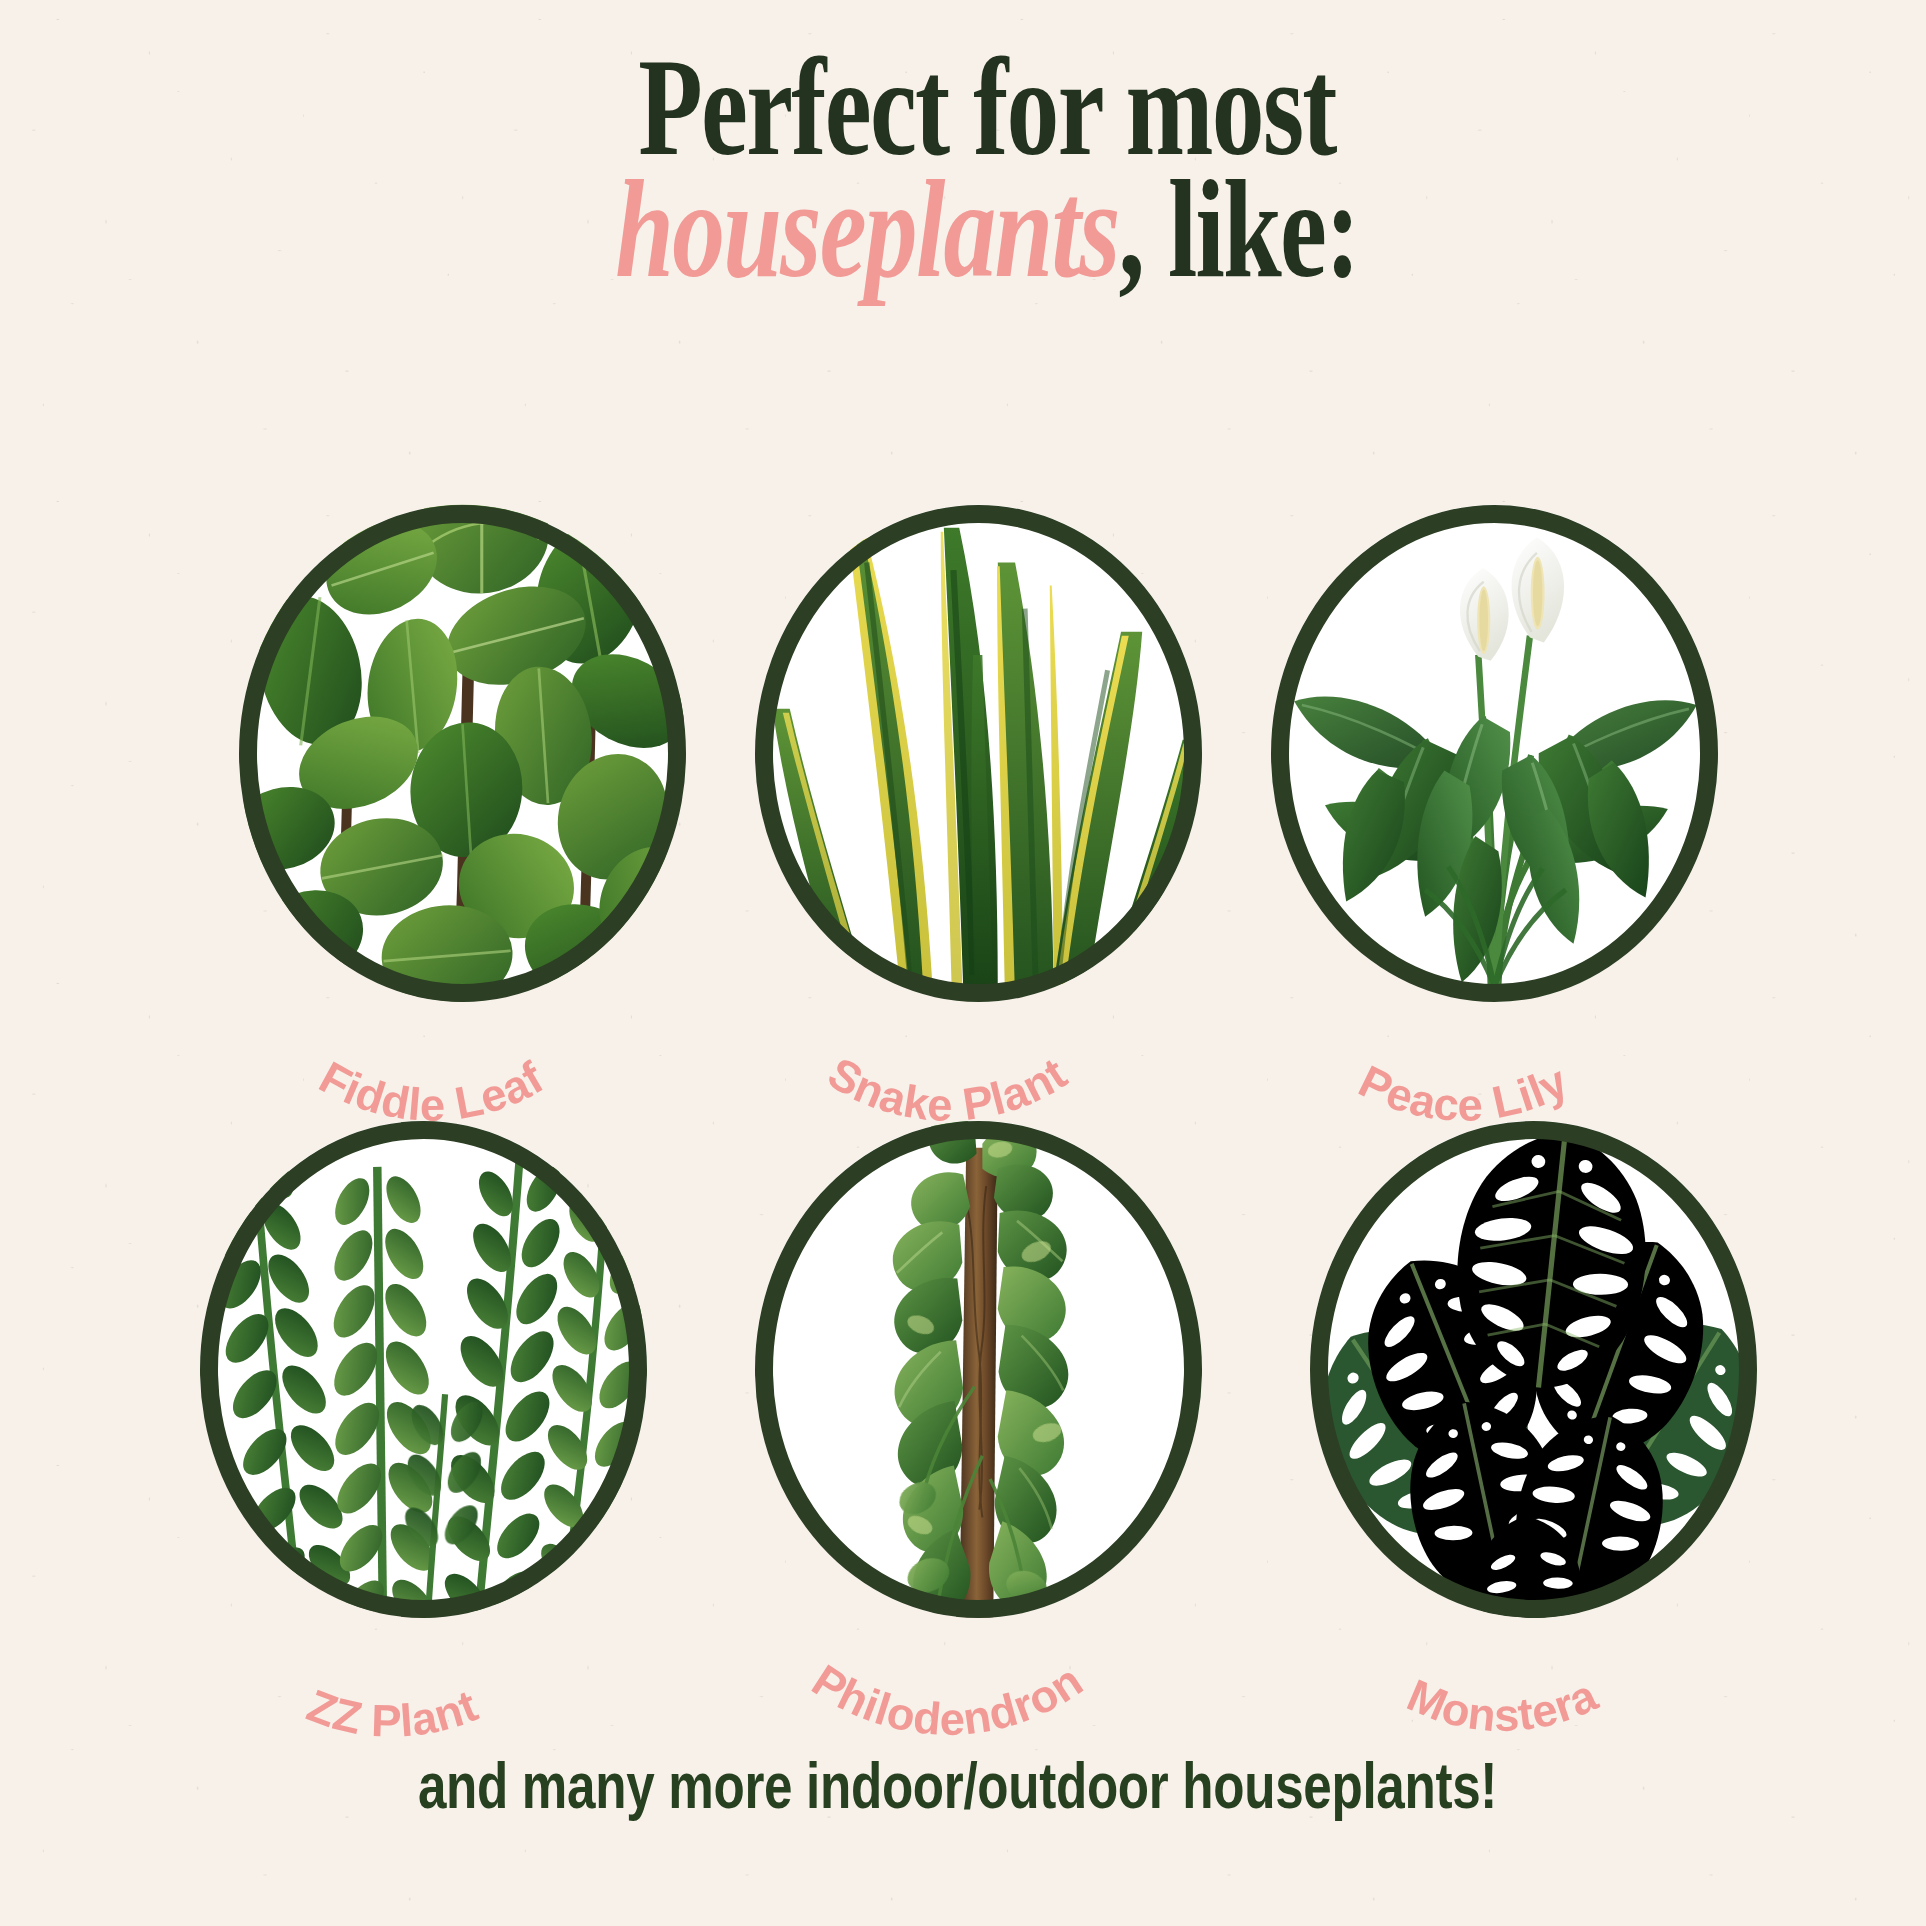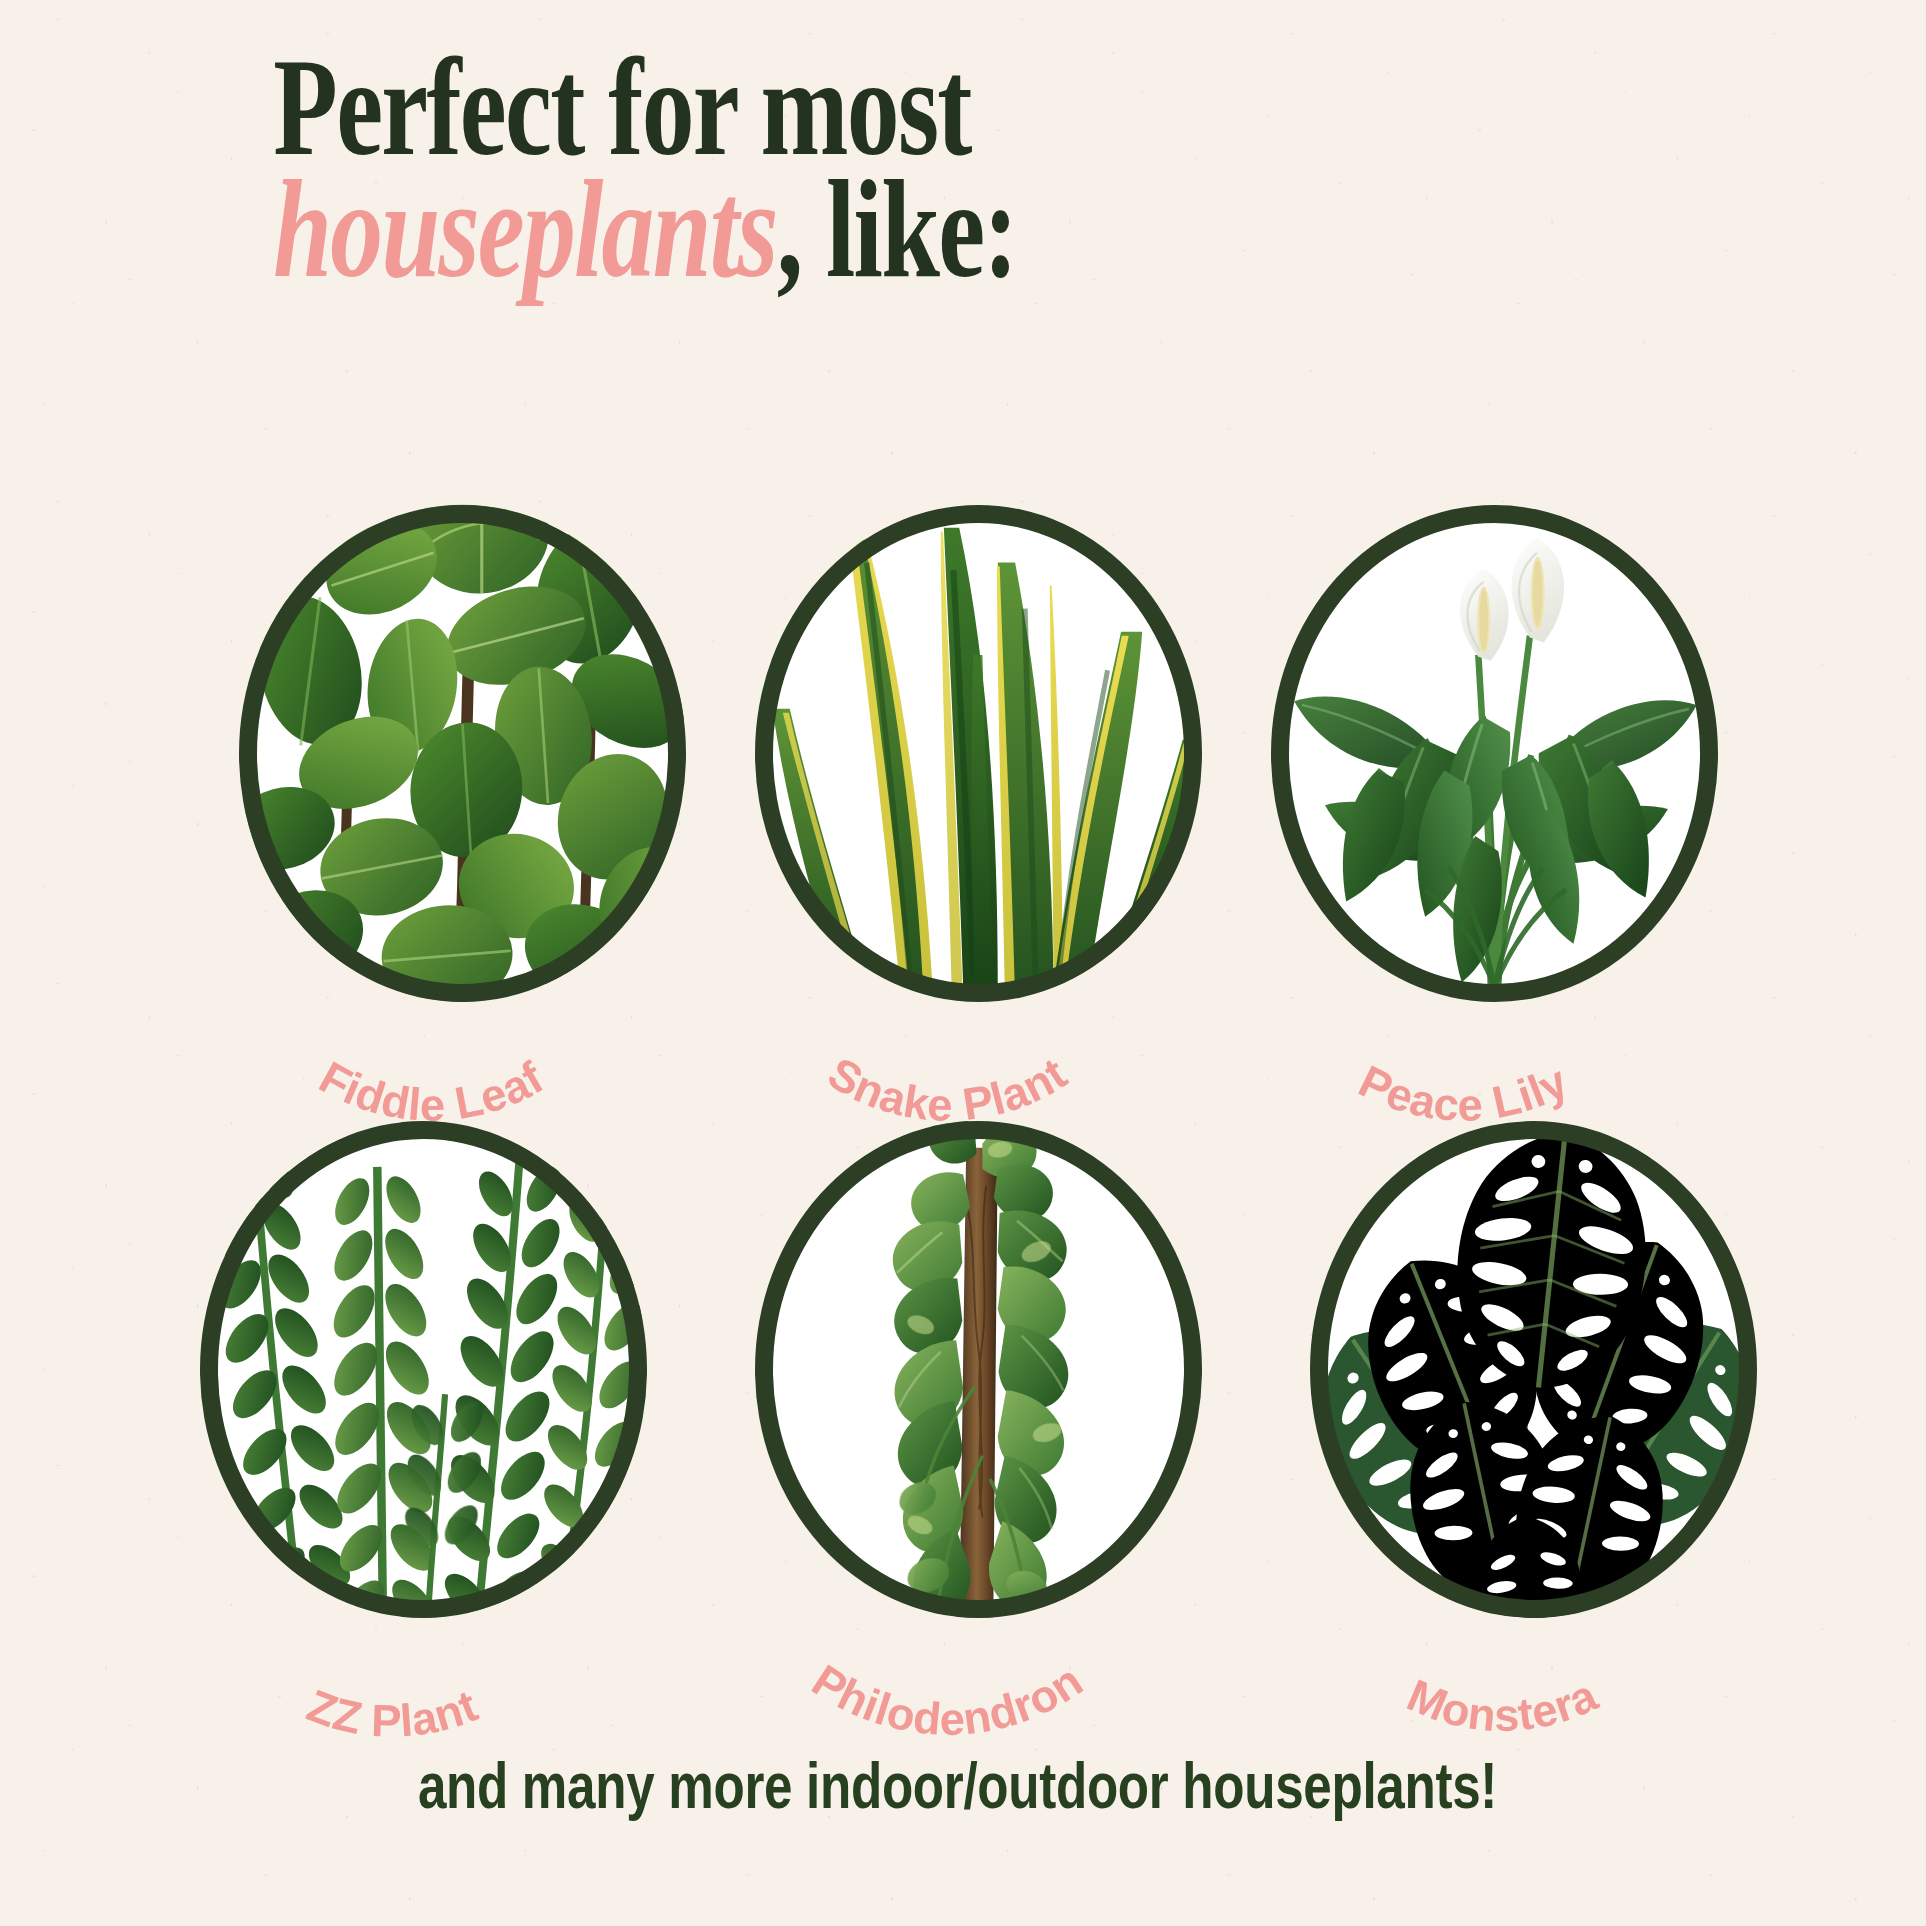--- a/index.html
+++ b/index.html
@@ -41,21 +41,21 @@
     background-size:482px 482px,482px 482px,482px 482px,482px 482px,
                     482px 482px,482px 482px,482px 482px,482px 482px,
                     482px 482px,482px 482px,482px 482px,482px 482px,
                     482px 482px,482px 482px,482px 482px,482px 482px,
                     482px 482px,482px 482px,482px 482px,482px 482px;
   }
 
   
   #headline{
     position:absolute;left:0;right:0;top:46px;
-    text-align:left;
+    text-align:center;
     z-index:5;
     padding-left:48px;
   }
   .hl-line{
     display:block;
     font-family:"Liberation Serif",serif;
     font-weight:bold;
     font-size:139px;
     line-height:0.88;
     letter-spacing:-2.3px;

